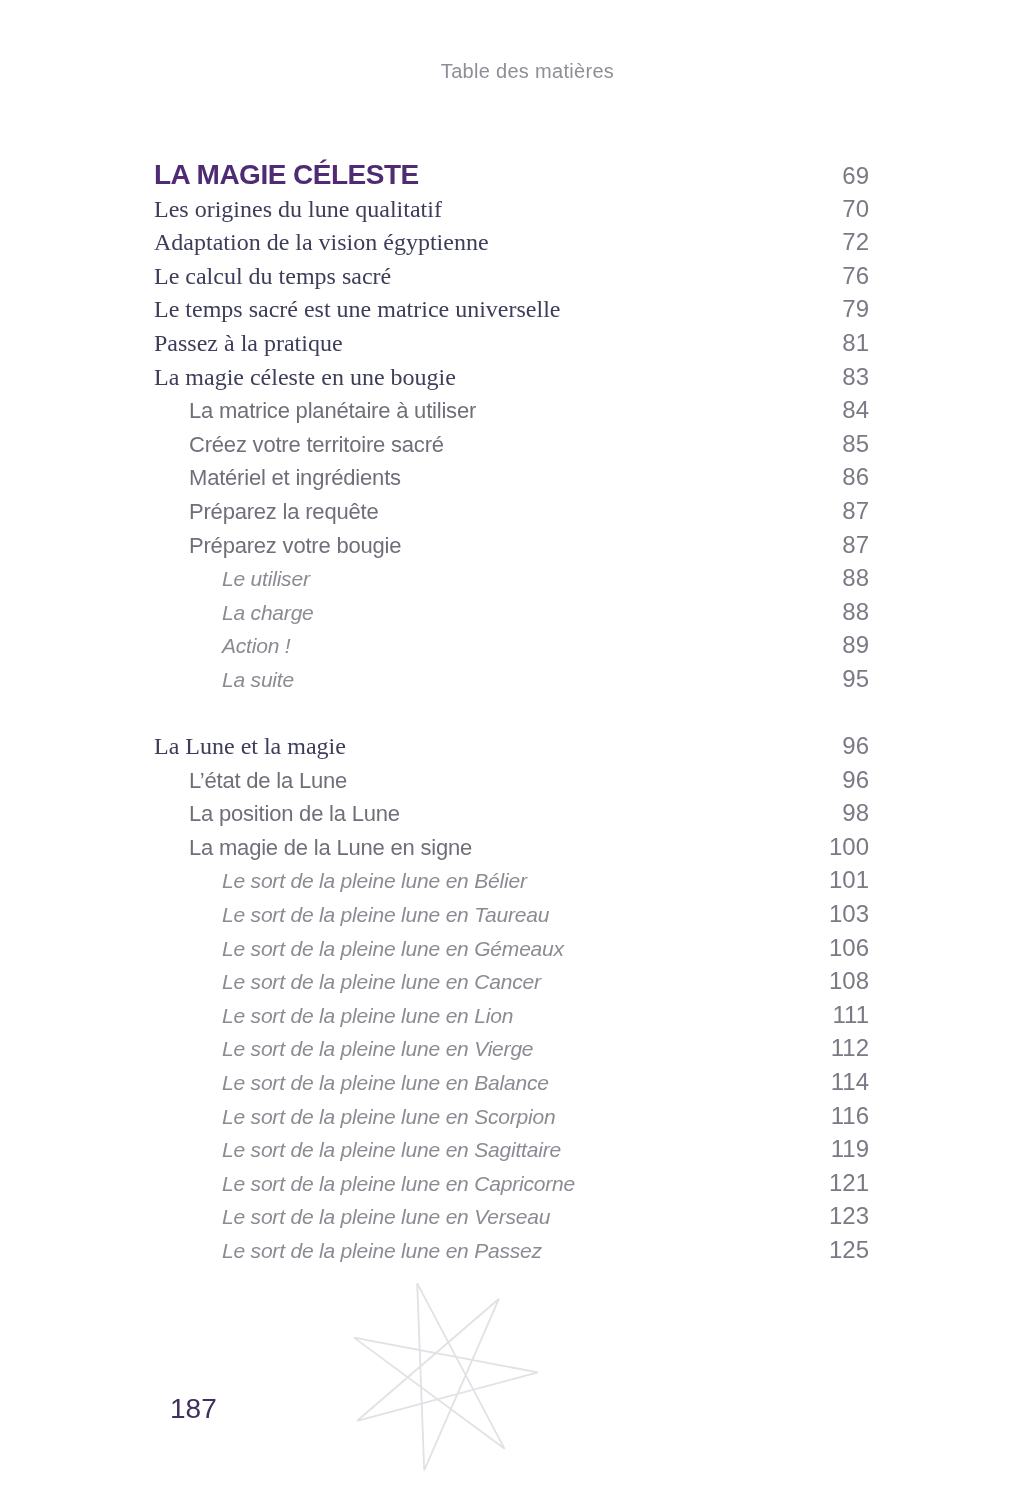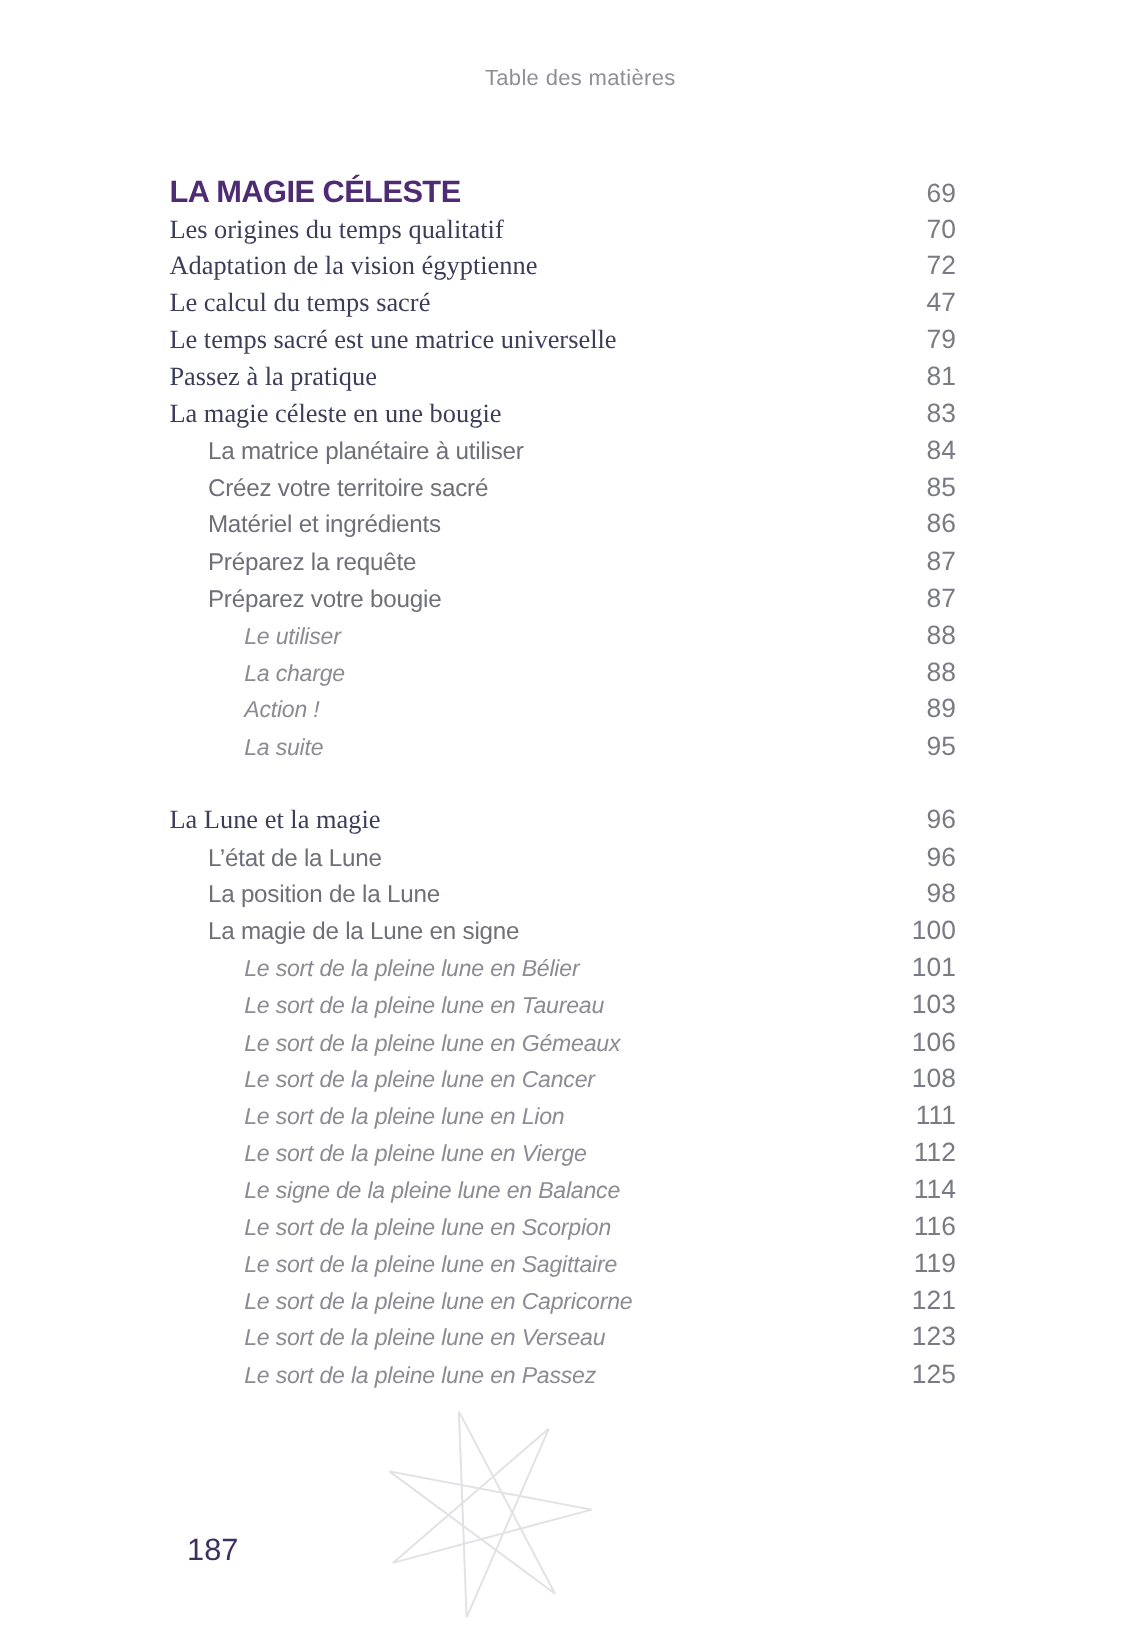--- a/index.html
+++ b/index.html
@@ -85,30 +85,30 @@
 <main class="page">
 
   <div class="running-header">Table des matières</div>
 
   <section class="toc">
       <div class="toc-row lv0">
     <span class="toc-label">LA MAGIE CÉLESTE</span>
     <span class="toc-page">69</span>
   </div>
       <div class="toc-row lv1">
-    <span class="toc-label">Les origines du temps qualitatif</span>
+    <span class="toc-label">Les origines du lune qualitatif</span>
     <span class="toc-page">70</span>
   </div>
       <div class="toc-row lv1">
     <span class="toc-label">Adaptation de la vision égyptienne</span>
     <span class="toc-page">72</span>
   </div>
       <div class="toc-row lv1">
     <span class="toc-label">Le calcul du temps sacré</span>
-    <span class="toc-page">47</span>
+    <span class="toc-page">76</span>
   </div>
       <div class="toc-row lv1">
     <span class="toc-label">Le temps sacré est une matrice universelle</span>
     <span class="toc-page">79</span>
   </div>
       <div class="toc-row lv1">
     <span class="toc-label">Passez à la pratique</span>
     <span class="toc-page">81</span>
   </div>
       <div class="toc-row lv1">
@@ -186,21 +186,21 @@
   </div>
       <div class="toc-row lv3">
     <span class="toc-label">Le sort de la pleine lune en Lion</span>
     <span class="toc-page">111</span>
   </div>
       <div class="toc-row lv3">
     <span class="toc-label">Le sort de la pleine lune en Vierge</span>
     <span class="toc-page">112</span>
   </div>
       <div class="toc-row lv3">
-    <span class="toc-label">Le signe de la pleine lune en Balance</span>
+    <span class="toc-label">Le sort de la pleine lune en Balance</span>
     <span class="toc-page">114</span>
   </div>
       <div class="toc-row lv3">
     <span class="toc-label">Le sort de la pleine lune en Scorpion</span>
     <span class="toc-page">116</span>
   </div>
       <div class="toc-row lv3">
     <span class="toc-label">Le sort de la pleine lune en Sagittaire</span>
     <span class="toc-page">119</span>
   </div>

